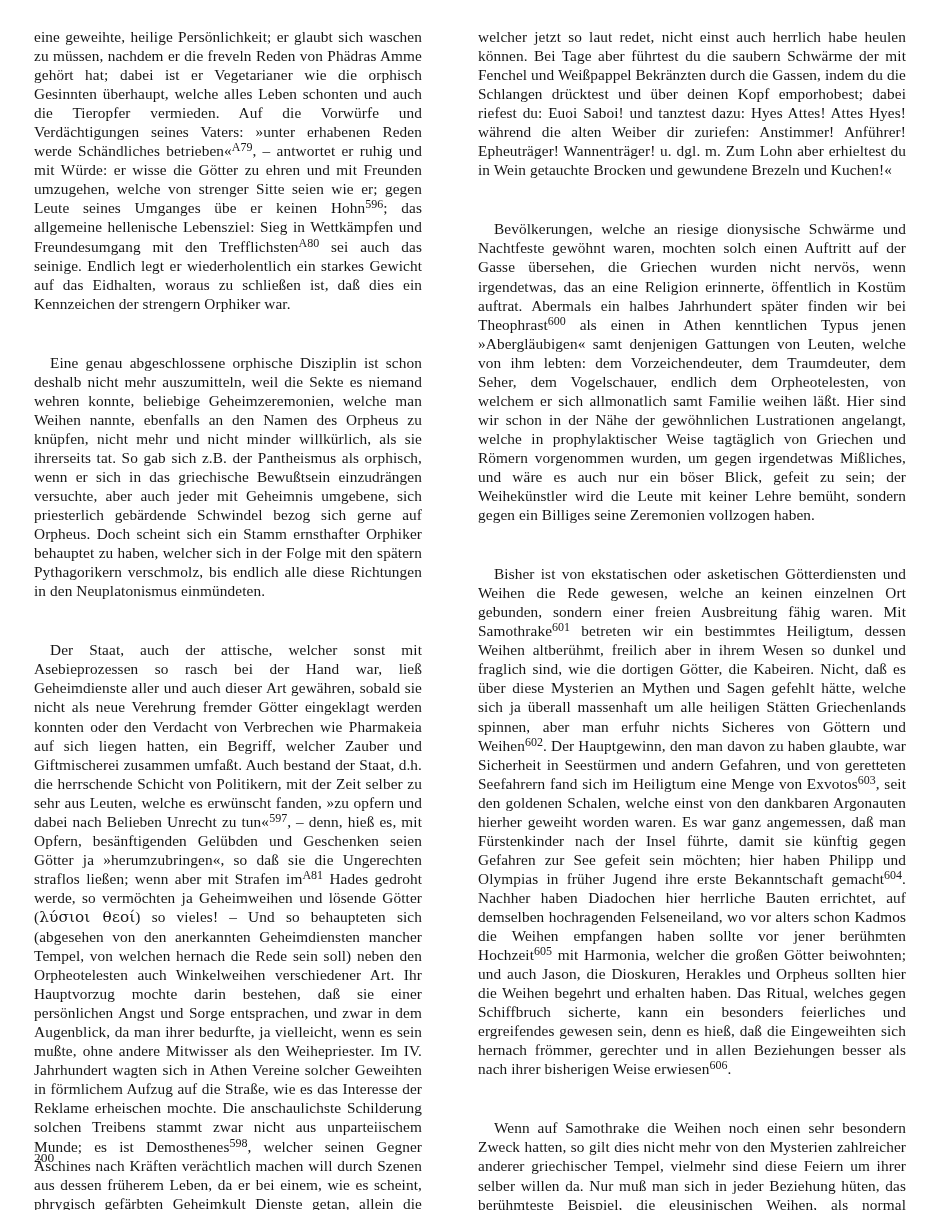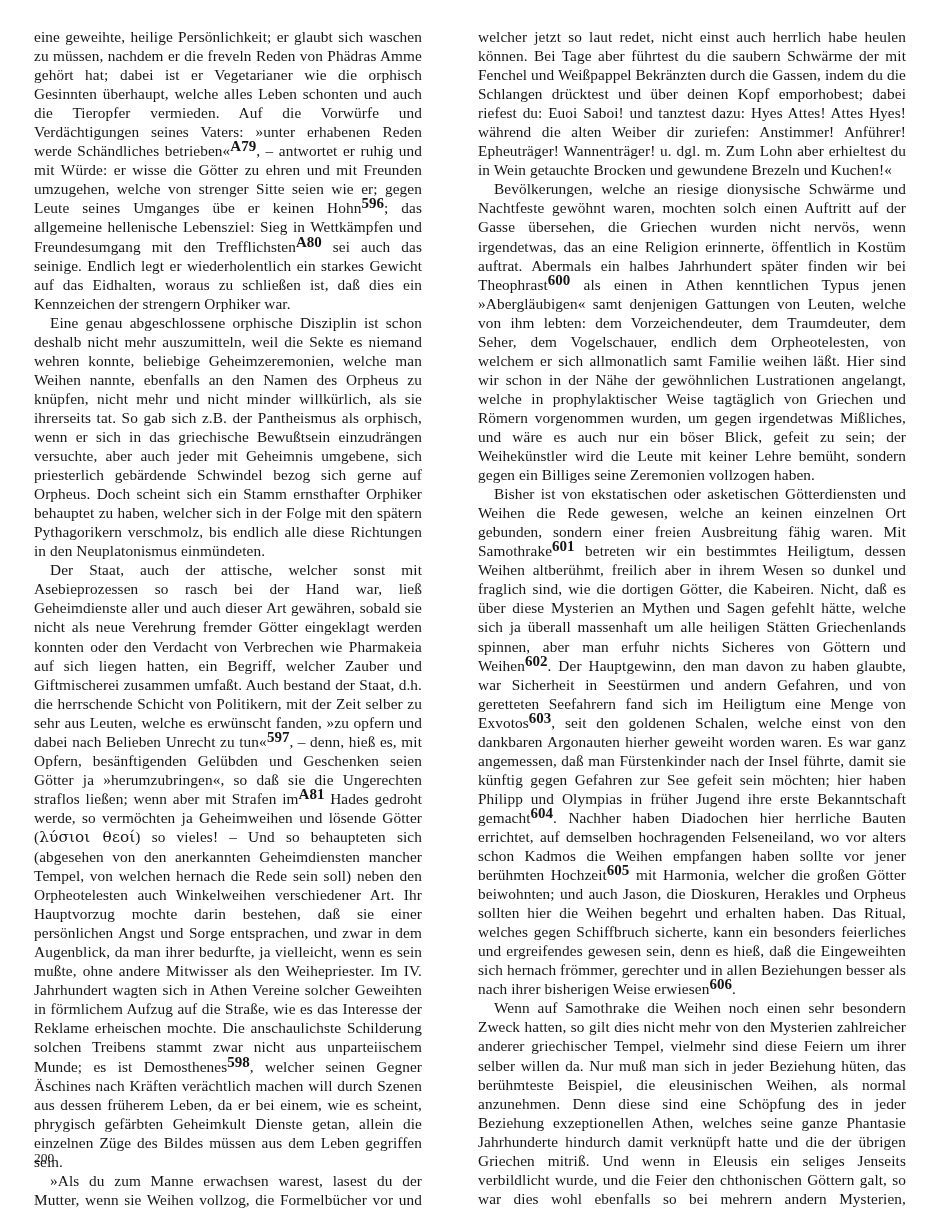--- a/index.html
+++ b/index.html
@@ -33,29 +33,28 @@
     text-align: justify;
     letter-spacing: 0.1px;
   }
   .col.left  { width: 388px; }
   .col.right { width: 428px; }
   .para {
     margin: 0;
     hyphens: auto;
     -webkit-hyphens: auto;
   }
-  .para.indent { text-indent: 16px; }
+  .para.indent { text-indent: 16px; margin-top: 40px; }
   sup.fnref {
-    font-size: 15px;
+    font-size: 12px;
     line-height: 0;
     position: relative;
     top: -5px;
     vertical-align: baseline;
     letter-spacing: 0;
-    font-weight: bold;
   }
   .greek {
     font-family: "DejaVu Serif", serif;
   }
   .page-number {
     position: absolute;
     left: 34px;
     top: 1150px;
     font-size: 13.5px;
     font-family: "Liberation Serif", "DejaVu Serif", serif;

